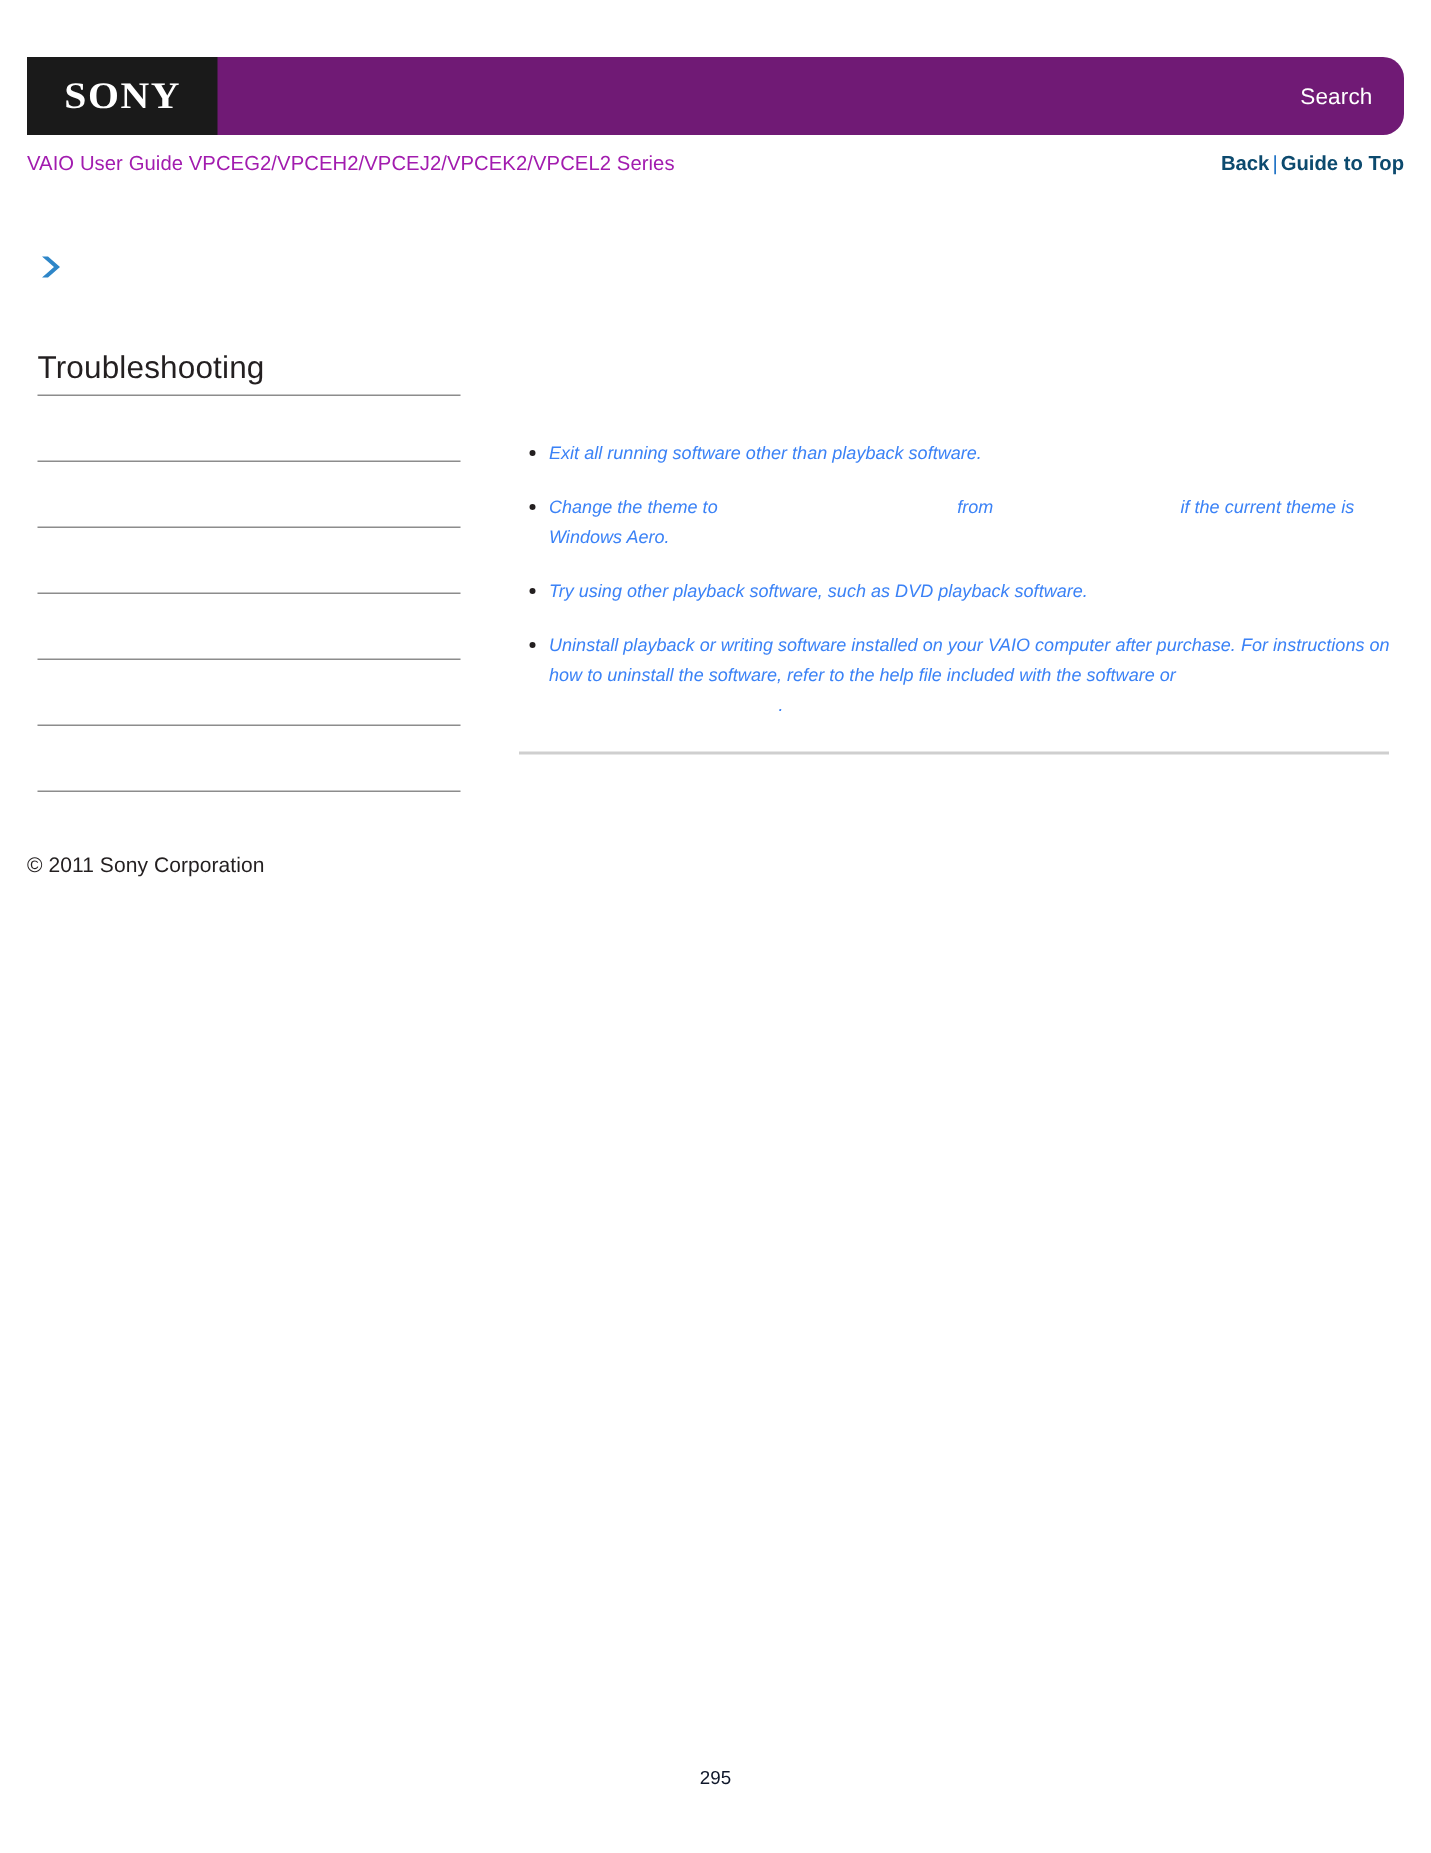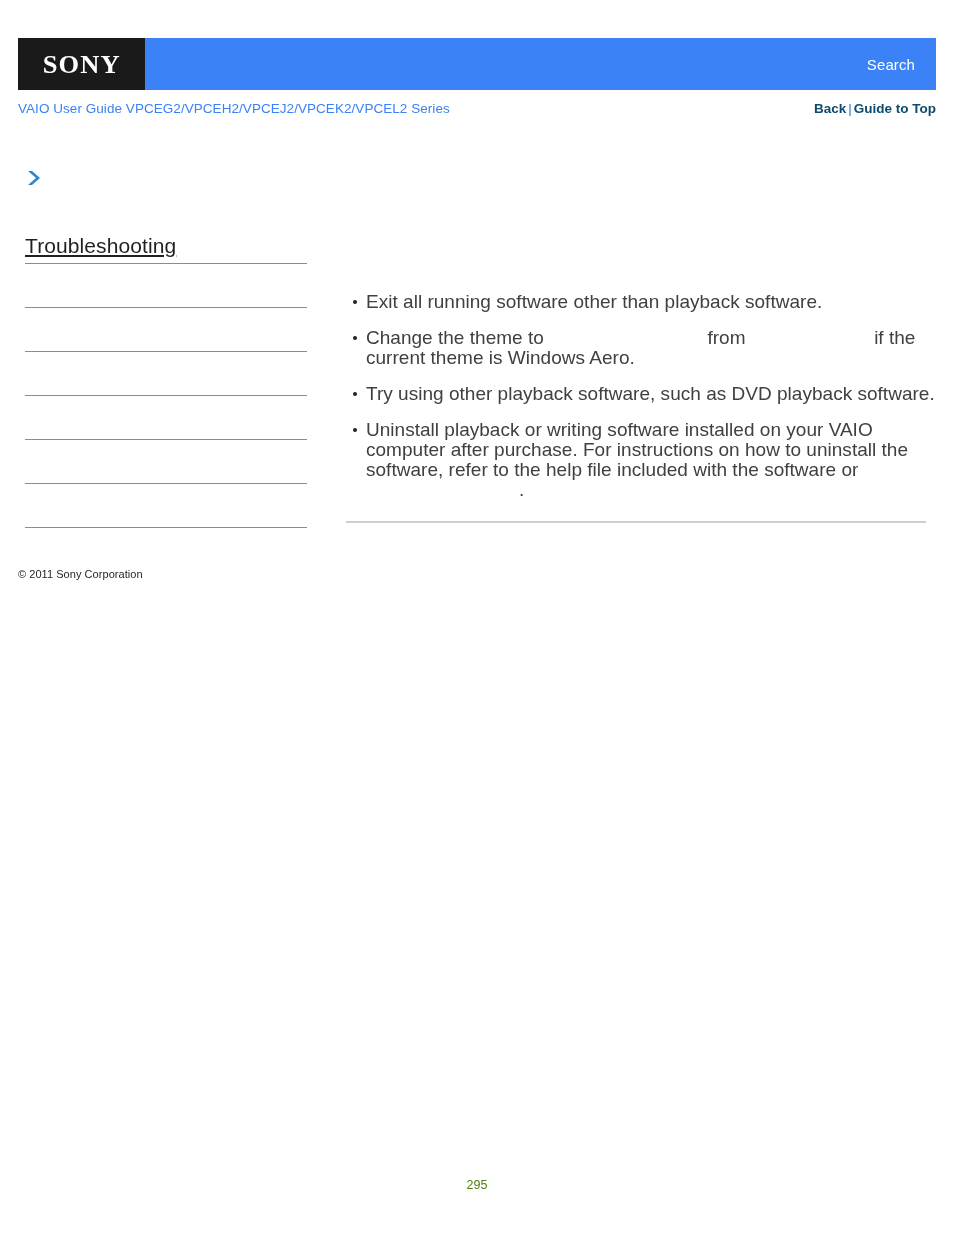--- a/index.html
+++ b/index.html
@@ -16,23 +16,24 @@
     overflow: hidden;
   }
 
   
   .topbar {
     position: absolute;
     left: 18px;
     top: 38px;
     width: 918px;
     height: 52px;
-    background: #3b82f6;
+    background: #701a75;
     display: flex;
     align-items: center;
+    border-radius: 14px;
   }
   .logo-block {
     width: 127px;
     height: 52px;
     background: #1a1a1a;
     display: flex;
     align-items: center;
     justify-content: center;
     flex: none;
   }
@@ -58,21 +59,21 @@
   .guide-row {
     position: absolute;
     left: 18px;
     top: 101px;
     width: 918px;
     display: flex;
     align-items: baseline;
   }
   .guide-title {
     font-size: 13.5px;
-    color: #3b82f6;
+    color: #a21caf;
     letter-spacing: 0.05px;
     white-space: nowrap;
   }
   .guide-spacer { flex: 1 1 auto; }
   .navlinks {
     font-size: 13.5px;
     white-space: nowrap;
   }
   .navlinks a {
     color: #0c4a6e;
@@ -83,21 +84,20 @@
     color: #1a6fc4;
     padding: 0 2px;
   }
 
   
   .sidebar {
     position: absolute;
     left: 25px;
     top: 168px;
     width: 282px;
-    text-decoration: underline;
   }
   .chevron-icon {
     width: 18px;
     height: 20px;
     display: block;
     margin-left: 1px;
   }
   .side-title {
     font-size: 21px;
     color: #231f20;
@@ -123,21 +123,21 @@
     color: #231f20;
     display: flex;
     align-items: center;
   }
   .side-item:first-of-type { height: 44px; }
 
   .copyright {
     position: absolute;
     left: 18px;
     top: 568px;
-    font-size: 11px;
+    font-size: 14px;
     color: #231f20;
     letter-spacing: 0.05px;
     white-space: nowrap;
   }
 
   
   .content {
     position: absolute;
     left: 346px;
     top: 292px;
@@ -145,24 +145,25 @@
   }
   ul.bullets {
     list-style: none;
     margin: 0;
     padding: 0;
   }
   ul.bullets > li {
     position: relative;
     padding-left: 20px;
     margin-bottom: 16px;
-    font-size: 19px;
+    font-size: 12px;
     line-height: 20px;
-    color: #404040;
+    color: #3b82f6;
     letter-spacing: 0.02px;
+    font-style: italic;
   }
   ul.bullets > li::before {
     content: "";
     position: absolute;
     left: 7px;
     top: 8px;
     width: 4px;
     height: 4px;
     border-radius: 50%;
     background: #231f20;
@@ -182,21 +183,21 @@
   }
 
   
   .page-number {
     position: absolute;
     left: 0;
     top: 1178px;
     width: 954px;
     text-align: center;
     font-size: 12.5px;
-    color: #4d7c0f;
+    color: #0f172a;
   }
 </style>
 </head>
 <body>
 
 <div class="topbar">
   <div class="logo-block">
     <span class="logo-text">SONY</span>
   </div>
   <div class="topbar-spacer"></div>

